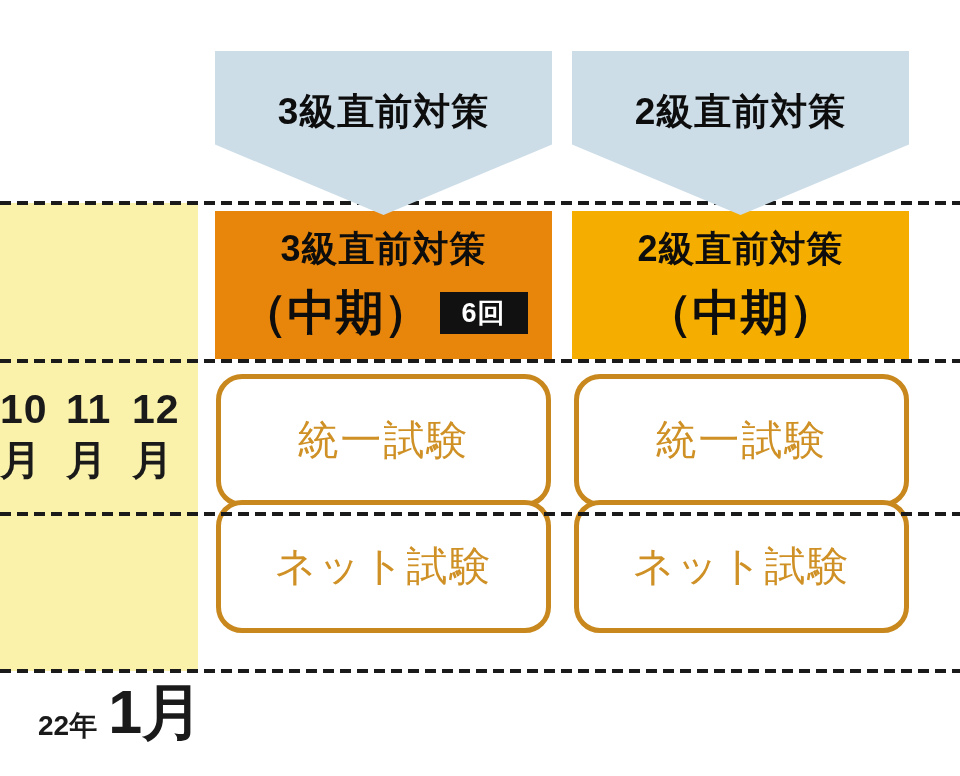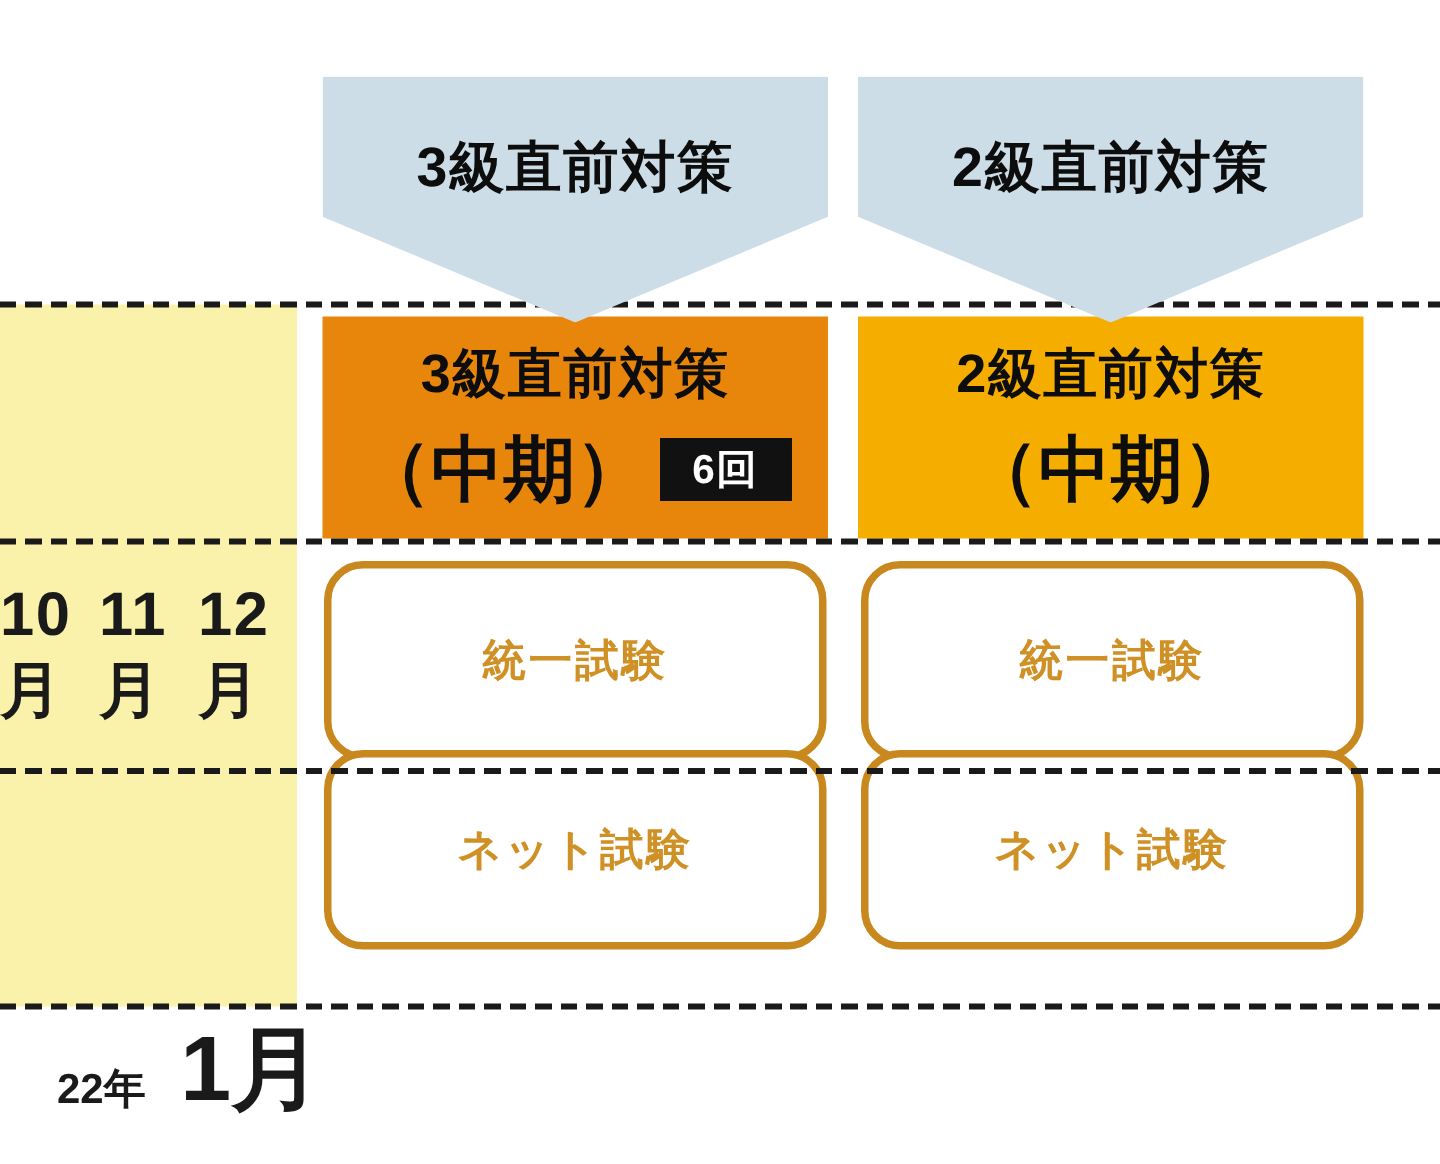--- a/index.html
+++ b/index.html
@@ -73,26 +73,26 @@
   
   .exam-box{
     position:absolute;width:335px;height:133px;z-index:2;background:#ffffff;
     border:5px solid var(--exam-border-gold);border-radius:26px;
     display:flex;align-items:center;justify-content:center;
   }
   .exam-row-nov{top:374px;}
   .exam-row-dec{top:500px;}
   .exam-col-left{left:216px;}
   .exam-col-right{left:574px;}
-  .exam-label{font-size:29px;font-weight:700;color:var(--exam-text-gold);letter-spacing:2px;}
+  .exam-label{font-size:41px;font-weight:400;color:var(--exam-text-gold);letter-spacing:2px;}
 
   
   .footer-date{
     position:absolute;left:38px;top:682px;z-index:1;
-    display:flex;align-items:flex-end;gap:23px;
+    display:flex;align-items:flex-end;gap:11px;
   }
   .footer-year{font-size:28px;font-weight:600;color:var(--ink);line-height:1;padding-bottom:3px;}
   .footer-month{font-size:61px;font-weight:600;color:var(--ink);line-height:1;}
 </style>
 </head>
 <body>
 
 <div class="canvas">
 
   <div class="month-col">

